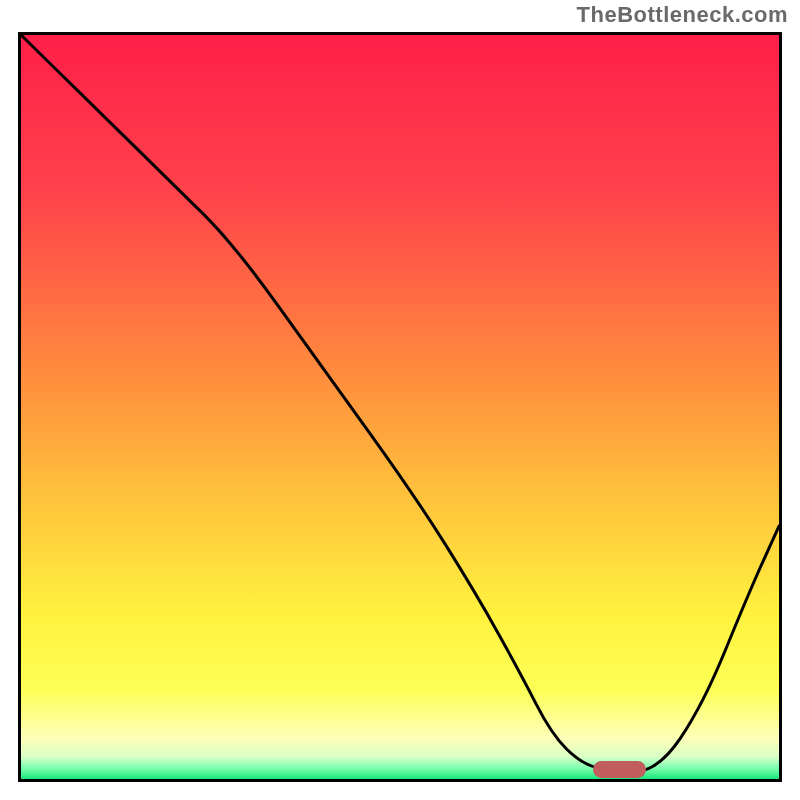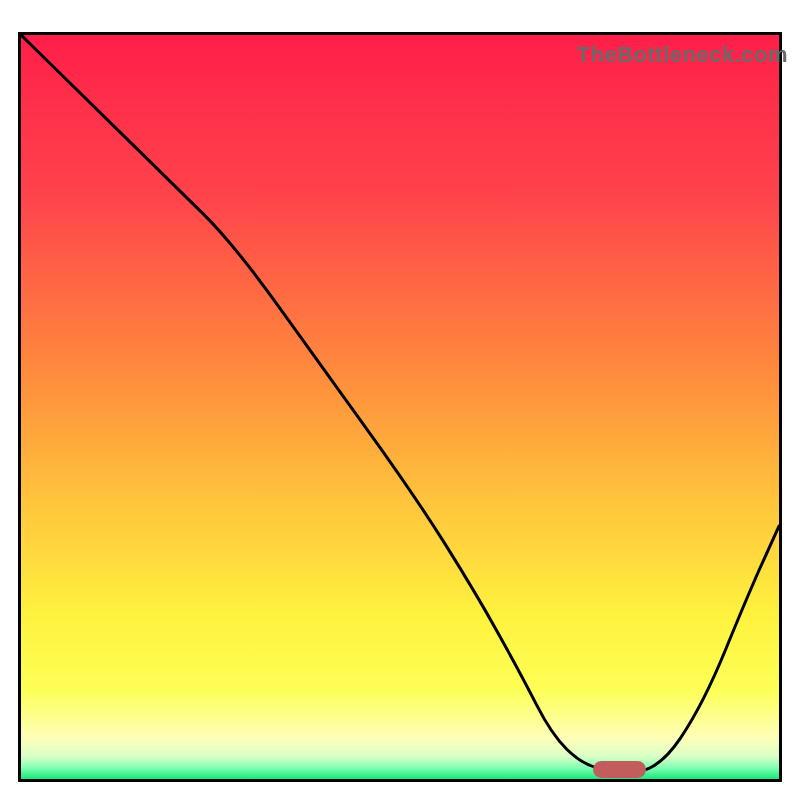--- a/index.html
+++ b/index.html
@@ -13,21 +13,20 @@
   }
   .watermark {
     position: absolute;
     top: 2px;
     right: 12px;
     font-size: 22px;
     font-weight: 600;
     color: #6a6a6a;
     letter-spacing: 0.5px;
     z-index: 10;
-    margin-top: 40px;
   }
   .frame {
     position: absolute;
     top: 32px;
     left: 18px;
     width: 764px;
     height: 750px;
     border: 3px solid #000;
     box-sizing: border-box;
     overflow: hidden;

